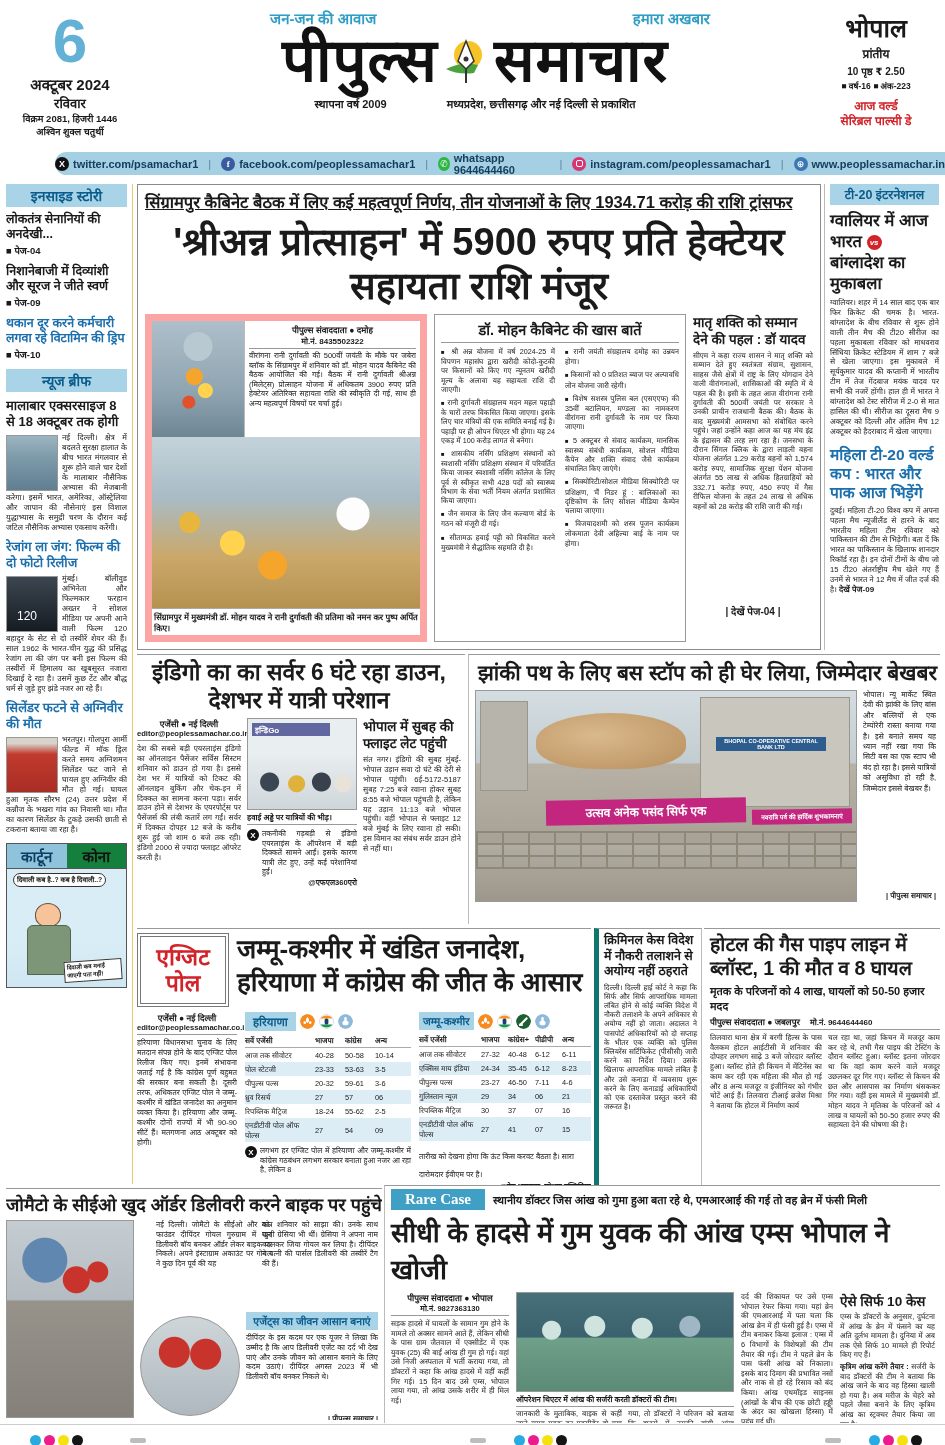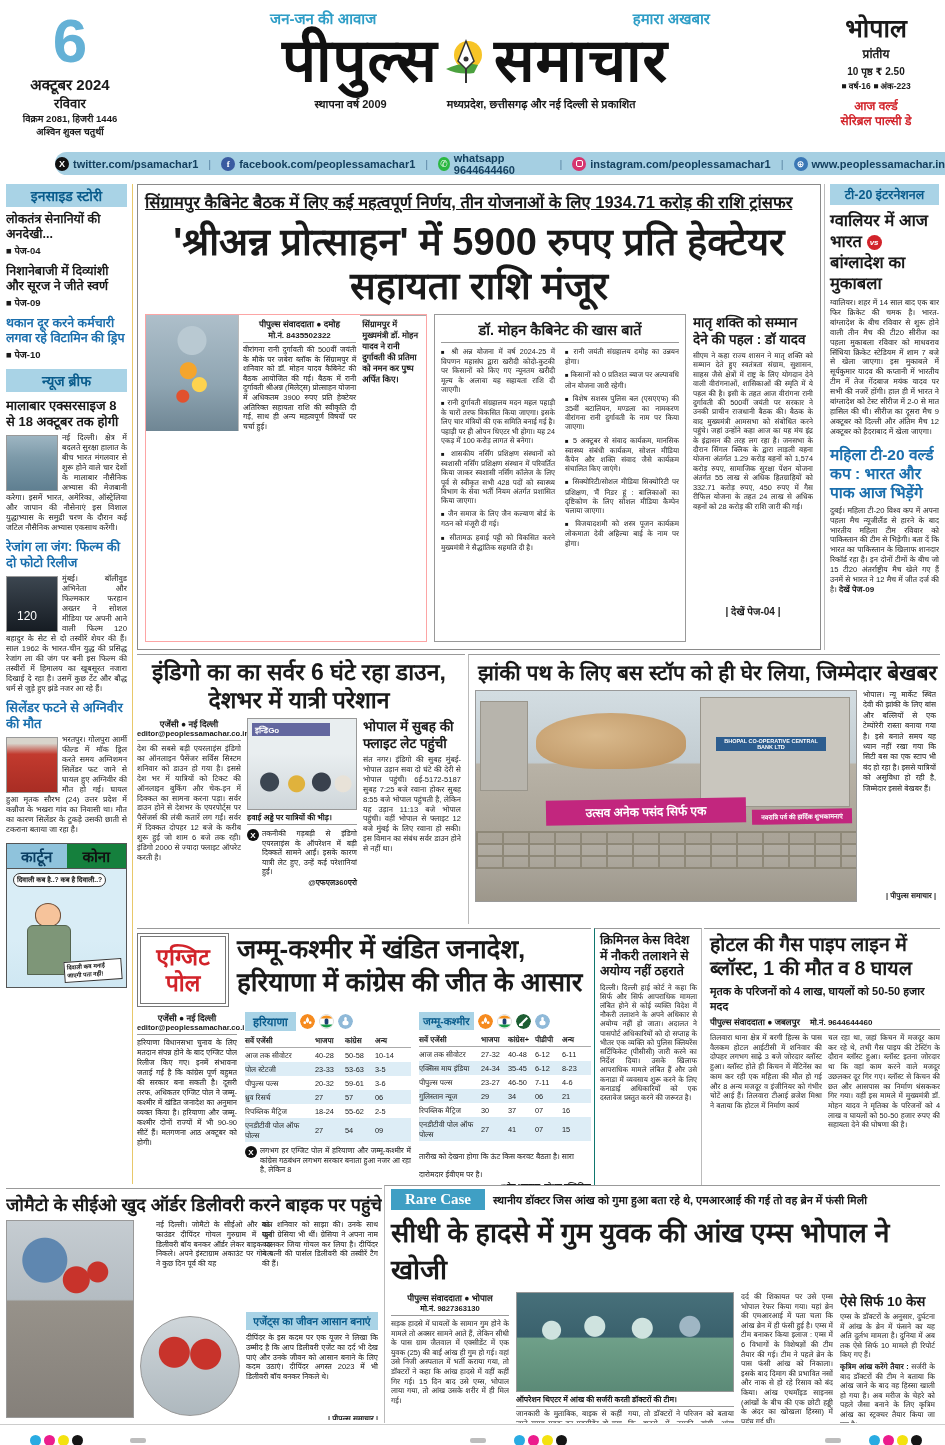--- a/index.html
+++ b/index.html
@@ -59,21 +59,21 @@
   .cartoon-body{height:118px;background:linear-gradient(180deg,#d9edf6 60%,#cfe7f2 100%);position:relative}
   .bubble{position:absolute;left:6px;top:4px;background:#fff;border:1px solid #333;border-radius:8px;font-size:6.8px;font-weight:700;padding:2px 3px;line-height:8px}
   .toon-head-c{position:absolute;left:28px;top:34px;width:26px;height:24px;background:#f6c39b;border:1px solid #70503a;border-radius:50% 50% 45% 45%}
   .toon-body-c{position:absolute;left:20px;top:56px;width:44px;height:50px;background:#7e9678;border:1px solid #55644f;border-radius:6px 6px 0 0}
   .toon-sign{position:absolute;right:4px;bottom:6px;width:58px;background:#fff;border:1px solid #333;font-size:6px;font-weight:700;line-height:7.5px;padding:2px;transform:rotate(-4deg)}
   
   #lead{left:137px;top:184px;width:684px;height:466px;border:1px solid #8a8a8a;padding:4px 7px}
   .kicker{font-size:16.5px;font-weight:900;text-decoration:underline;padding:1px 0 3px 0}
   .lead-headline{font-size:38px;line-height:44px;font-weight:900;text-align:center;padding:4px 0 6px 0}
   .lead-cols{display:flex;gap:7px;height:328px}
-  .lead-photo-wrap{width:282px;flex:none;border:1px solid #fca5a5;display:flex;}
+  .lead-photo-wrap{width:282px;flex:none;border:7px solid #fca5a5;display:flex;flex-direction:column}
   .lead-photo-top{display:flex;height:116px}
   .ph-statue{width:92px;flex:none;background:
     radial-gradient(circle at 50% 22%,#b9c9d2 0 14px,transparent 15px),
     radial-gradient(circle at 46% 48%,#f5a52c 0 8px,transparent 9px),
     radial-gradient(circle at 58% 60%,#ffd34e 0 7px,transparent 8px),
     radial-gradient(circle at 40% 70%,#e2512e 0 6px,transparent 7px),
     linear-gradient(180deg,#aebfca 0%,#8fa5b2 60%,#6f8694 100%)}
   .lead-info{flex:1;padding:3px 4px;border-left:1px solid #bbb}
   .byline{font-size:8.5px;font-weight:900;text-align:center}
   .byphone{font-size:8px;font-weight:700;text-align:center;border-bottom:1px solid #999;padding-bottom:2px;margin-bottom:2px}
@@ -153,21 +153,21 @@
   .thead{font-weight:900;font-size:7.4px;border-bottom:1px solid #aaa;padding:2px 0}
   .trow{font-size:7.4px;padding:2px 0}
   .trow:nth-of-type(even){background:#ddedf6}
   .tc{padding-right:2px}
   .t-har .tc:nth-child(1){width:70px}
   .t-har .tc:nth-child(n+2){width:30px;text-align:left}
   .t-jk .tc:nth-child(1){width:62px}
   .t-jk .tc:nth-child(n+2){width:27px}
   .ep-note{display:flex;gap:3px;margin-top:4px}
   
-  #criminal{left:594px;top:928px;width:108px;height:258px;border-top:1px solid #999;border-left:1px solid #0f766e;border-right:1px solid #bbb;padding:4px 4px 0 5px}
+  #criminal{left:594px;top:928px;width:108px;height:258px;border-top:1px solid #999;border-left:5px solid #0f766e;border-right:1px solid #bbb;padding:4px 4px 0 5px}
   .cr-title{font-size:12.5px;line-height:15.5px;font-weight:900;margin-bottom:3px}
   .cr-body{font-size:7.2px;line-height:9.2px;text-align:justify}
   
   #hotel{left:704px;top:928px;width:236px;height:258px;border-top:1px solid #999;padding:3px 0 0 6px}
   .ho-headline{font-size:19.5px;line-height:24px;font-weight:900}
   .ho-sub{font-size:11px;font-weight:900;margin-top:3px}
   .ho-cols{display:flex;gap:6px;margin-top:3px}
   .ho-c{flex:1}
   .ho-body{font-size:7.4px;line-height:9.7px;text-align:justify}
   

